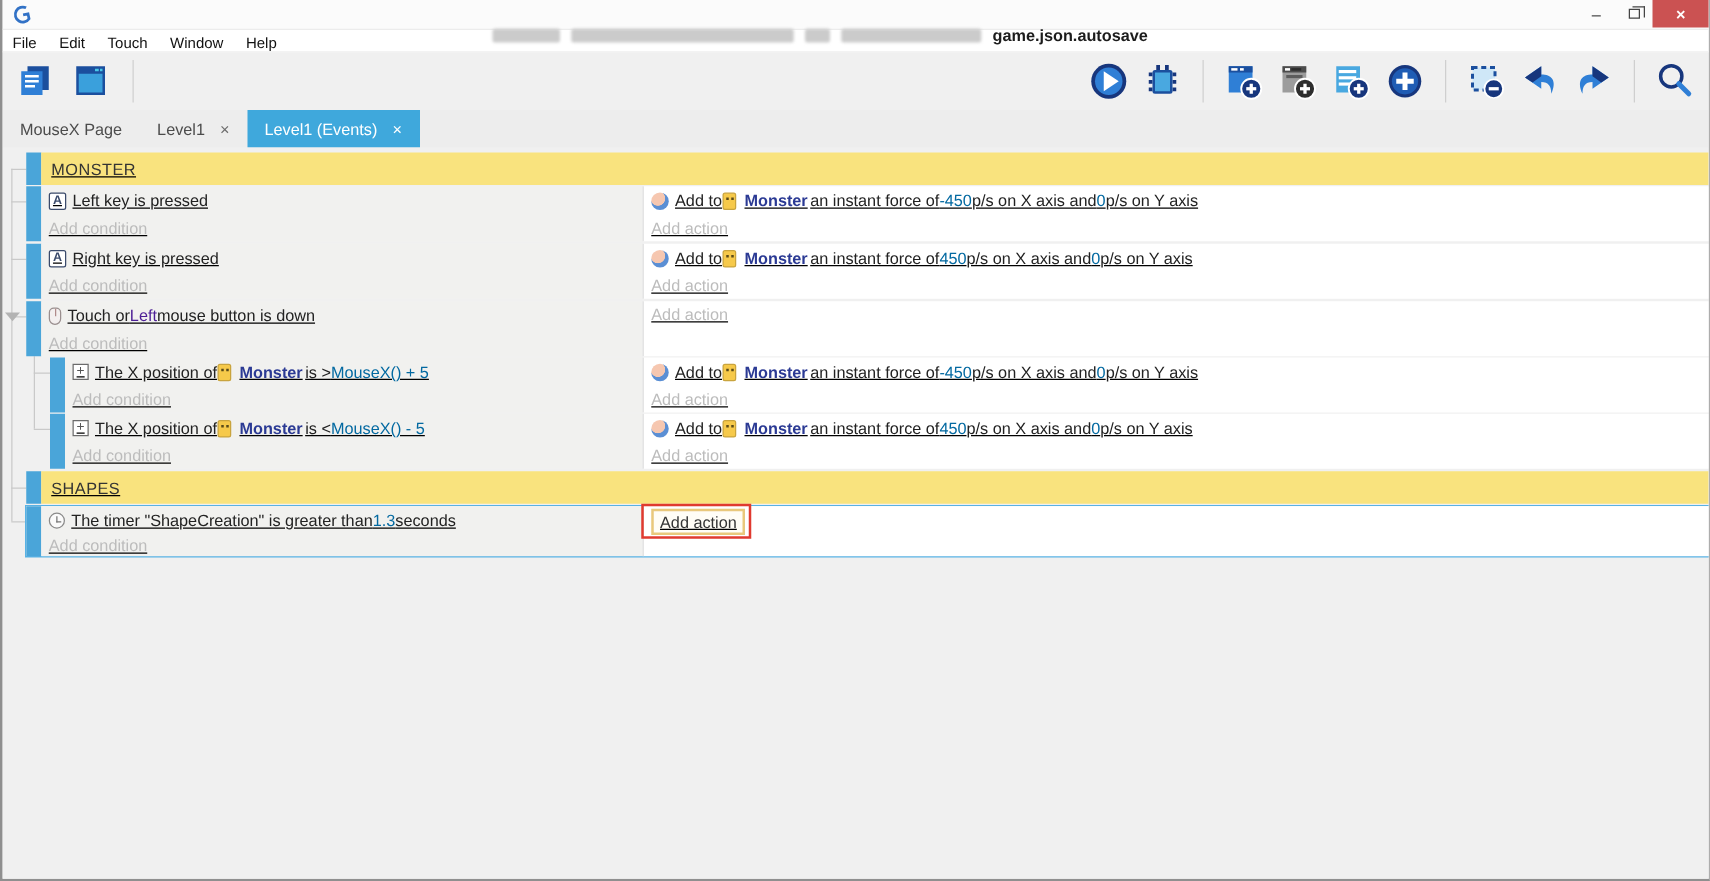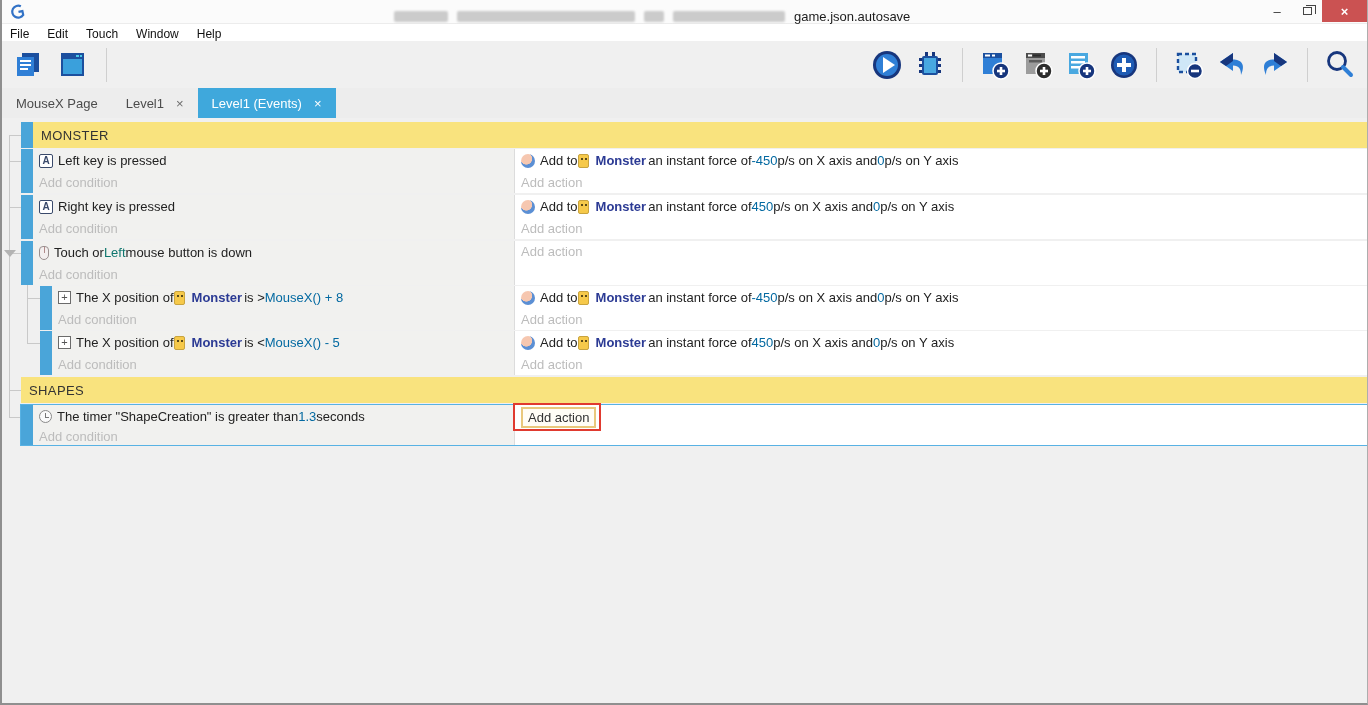--- a/index.html
+++ b/index.html
@@ -4,21 +4,21 @@
 <style>
   * { margin:0; padding:0; box-sizing:border-box; }
   body { font-family:"Liberation Sans", sans-serif; background:#d8d8d8; }
   .page{
     width:1368px; height:705px; position:relative; overflow:hidden; background:#f0f0f0;
     border-left:2px solid #8f8f8f; border-right:1px solid #adadad; border-bottom:2px solid #8f8f8f;
   }
   
   .titlebar{ height:24px; background:#fbfbfb; position:relative; display:flex; align-items:center; border-bottom:1px solid #ececec;}
   .logo{ margin-left:8px; width:18px; height:18px; display:flex; align-items:center; }
-  .title-cluster{ position:absolute; left:392px; top:4px; height:24px; display:flex; align-items:center; gap:9px; }
+  .title-cluster{ position:absolute; left:392px; top:16px; height:24px; display:flex; align-items:center; gap:9px;font-weight:bold; }
   .blur-block{ height:11px; background:#cbcbcb; border-radius:2px; filter:blur(1.2px); }
   .bb1{width:54px;} .bb2{width:178px;} .bb3{width:20px;} .bb4{width:112px;}
   .title-text{ font-size:13px; color:#1c1c1c; }
   .win-controls{ position:absolute; right:0; top:0; height:22px; display:flex; align-items:stretch; }
   .wc{ width:30px; display:flex; align-items:center; justify-content:center; font-size:13px; color:#333; cursor:default;}
   .wc-restore-glyph{ width:9px; height:8px; border:1px solid #444; position:relative; background:#fbfbfb;}
   .wc-restore-glyph::before{ content:""; position:absolute; left:2px; top:-3px; width:9px; height:8px; border:1px solid #444; border-bottom:none; border-left:none;}
   .wc-close{ width:45px; background:#cb5252; color:#fff; font-size:13px; font-weight:bold;}
   
   .menubar{ height:18px; background:#ffffff; display:flex; align-items:flex-end; padding-left:8px; border-bottom:1px solid #f0f0f0;}
@@ -30,41 +30,41 @@
   .tb-btn{ width:34px; height:34px; display:flex; align-items:center; justify-content:center; cursor:pointer;}
   .tb-sep{ width:1px; height:34px; background:#cfcfcf; margin:0 6px; }
   
   .tabbar{ height:30px; background:#ededed; display:flex; align-items:stretch; }
   .tab{ display:flex; align-items:center; padding:0 14px; font-size:13px; color:#4c4c4c; cursor:pointer;}
   .tab .tab-x{ margin-left:12px; font-size:13px; color:#6d6d6d; }
   .tab--active{ background:#3fa8dc; color:#fff; }
   .tab--active .tab-x{ color:#fff; }
   
   .events{ position:relative; height:587px; background:#f0f0f0; overflow:hidden; }
-  .rows{ position:relative; padding-top:4px; z-index:2;}
+  .rows{ position:relative; padding-top:4px; z-index:2;text-decoration:underline;}
   .rail{ position:absolute; background:#c9c9c9; z-index:1;}
   .collapse-tri{ position:absolute; left:2px; top:132px; width:0; height:0;
     border-left:6px solid transparent; border-right:6px solid transparent; border-top:7px solid #b3b3b3; z-index:2; cursor:pointer;}
   .grp{ display:flex; height:26px; margin-left:19px; margin-bottom:1px; }
-  .grp--last{ margin-bottom:2px;flex-direction:column; }
+  .grp--last{ margin-bottom:2px; }
   .grp-bar{ width:12px; background:#4aa5d9; }
   .grp-label{ flex:1; background:#f9e37e; color:#333; font-size:13px; display:flex; align-items:center; padding-left:8px; letter-spacing:.4px;}
   .ev-row{ display:flex; margin-left:19px; margin-bottom:2px; position:relative;}
   .ev-row--d1{ margin-left:38px; }
   .ev-row--tight{ margin-bottom:1px; }
   .ev-bar{ width:12px; background:#4aa5d9; flex:none;}
   .ev-cond{ width:481px; background:#f1f1ef; padding-left:6px; flex:none;}
   .ev-row--d1 .ev-cond{ width:462px; }
   .ev-act{ flex:1; background:#ffffff; padding-left:6px; border-left:1px solid #dcdcdc;}
   .l1{ height:23px; display:flex; align-items:center; font-size:13px; color:#222; white-space:nowrap;}
   .l2{ height:21px; display:flex; align-items:center; font-size:13px; color:#bcbcbc; white-space:nowrap;}
   .seg-plain{ color:#222; }
   .seg-object{ color:#2b3a94; font-weight:bold; margin:0 2px;}
   .seg-value{ color:#0369a1; }
-  .seg-param{ color:#0f766e; }
+  .seg-param{ color:#4c1d95; }
   .ev-row--selected{ box-shadow:0 0 0 1px #58b2e4; margin-bottom:0; }
   .ev-row--selected .l2{ height:17px; }
   .add-action-box{ display:inline-block; margin-top:2px; border:2px solid #e9c87c; background:#fffdf6; color:#333; font-size:13px; padding:0 5px; line-height:17px; cursor:pointer;}
   .red-box{ position:absolute; left:492px; top:-2px; width:88px; height:28px; border:2px solid #e03a2f; z-index:5; pointer-events:none;}
   
   .ic{ display:inline-block; margin-right:5px; flex:none; position:relative;}
   .ic-keyboard{ width:14px; height:14px; border:1px solid #3a4a6b; border-radius:2px; background:#fff; color:#3a4a6b;
     font-size:10px; font-weight:bold; text-align:center; line-height:12px;}
   .ic-mouse{ width:10px; height:14px; border:1px solid #9a8f8f; border-radius:4px 4px 5px 5px; background:#f3efef;}
   .ic-mouse::before{ content:""; position:absolute; left:4px; top:0; width:1px; height:6px; background:#b08a8a;}
@@ -327,21 +327,21 @@
         </div>
         <div class="ev-row ev-row--d1 ev-row--tight">
           <div class="ev-bar"></div>
           <div class="ev-cond">
             <div class="l1">
               <span class="ic ic-position">+</span>
               <span class="seg-plain">The X position of </span>
               <span class="ic ic-object"></span>
               <span class="seg-object">Monster</span>
               <span class="seg-plain"> is &gt; </span>
-              <span class="seg-value">MouseX() + 8</span>
+              <span class="seg-value">MouseX() + 5</span>
             </div>
             <div class="l2">Add condition</div>
           </div>
           <div class="ev-act">
             <div class="l1">
               <span class="ic ic-force"></span>
               <span class="seg-plain">Add to </span>
               <span class="ic ic-object"></span>
               <span class="seg-object">Monster</span>
               <span class="seg-plain"> an instant force of </span>

